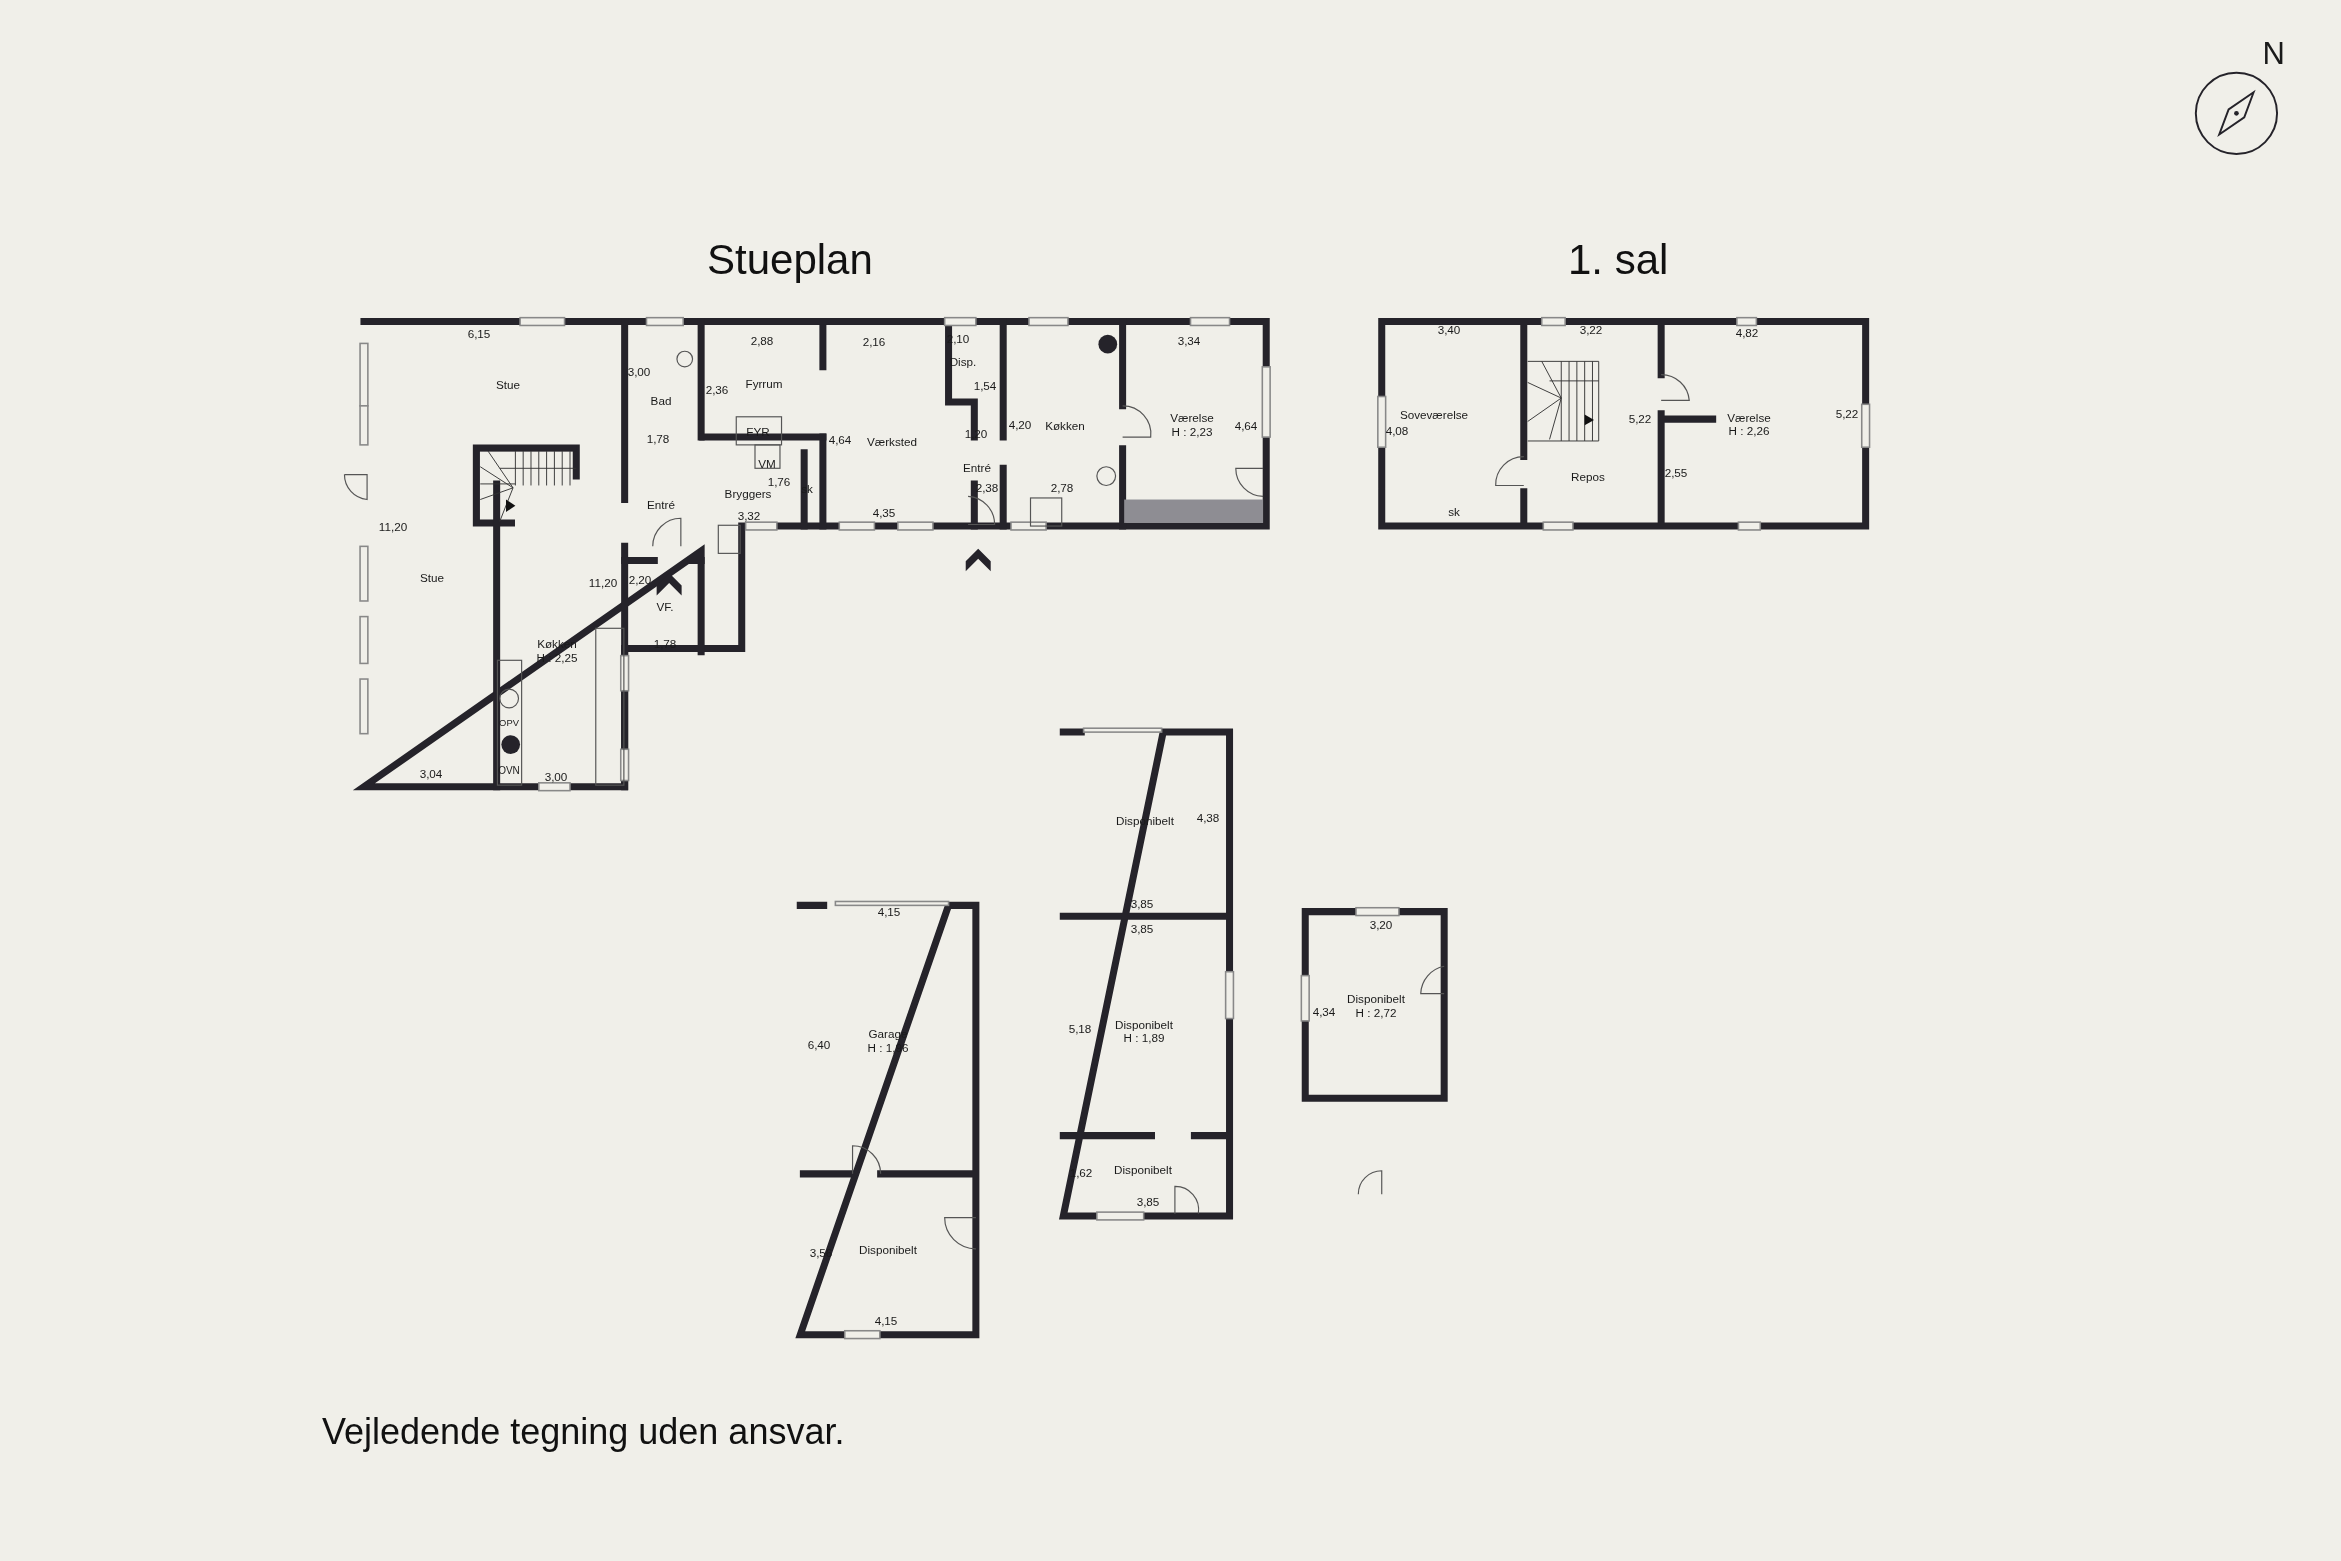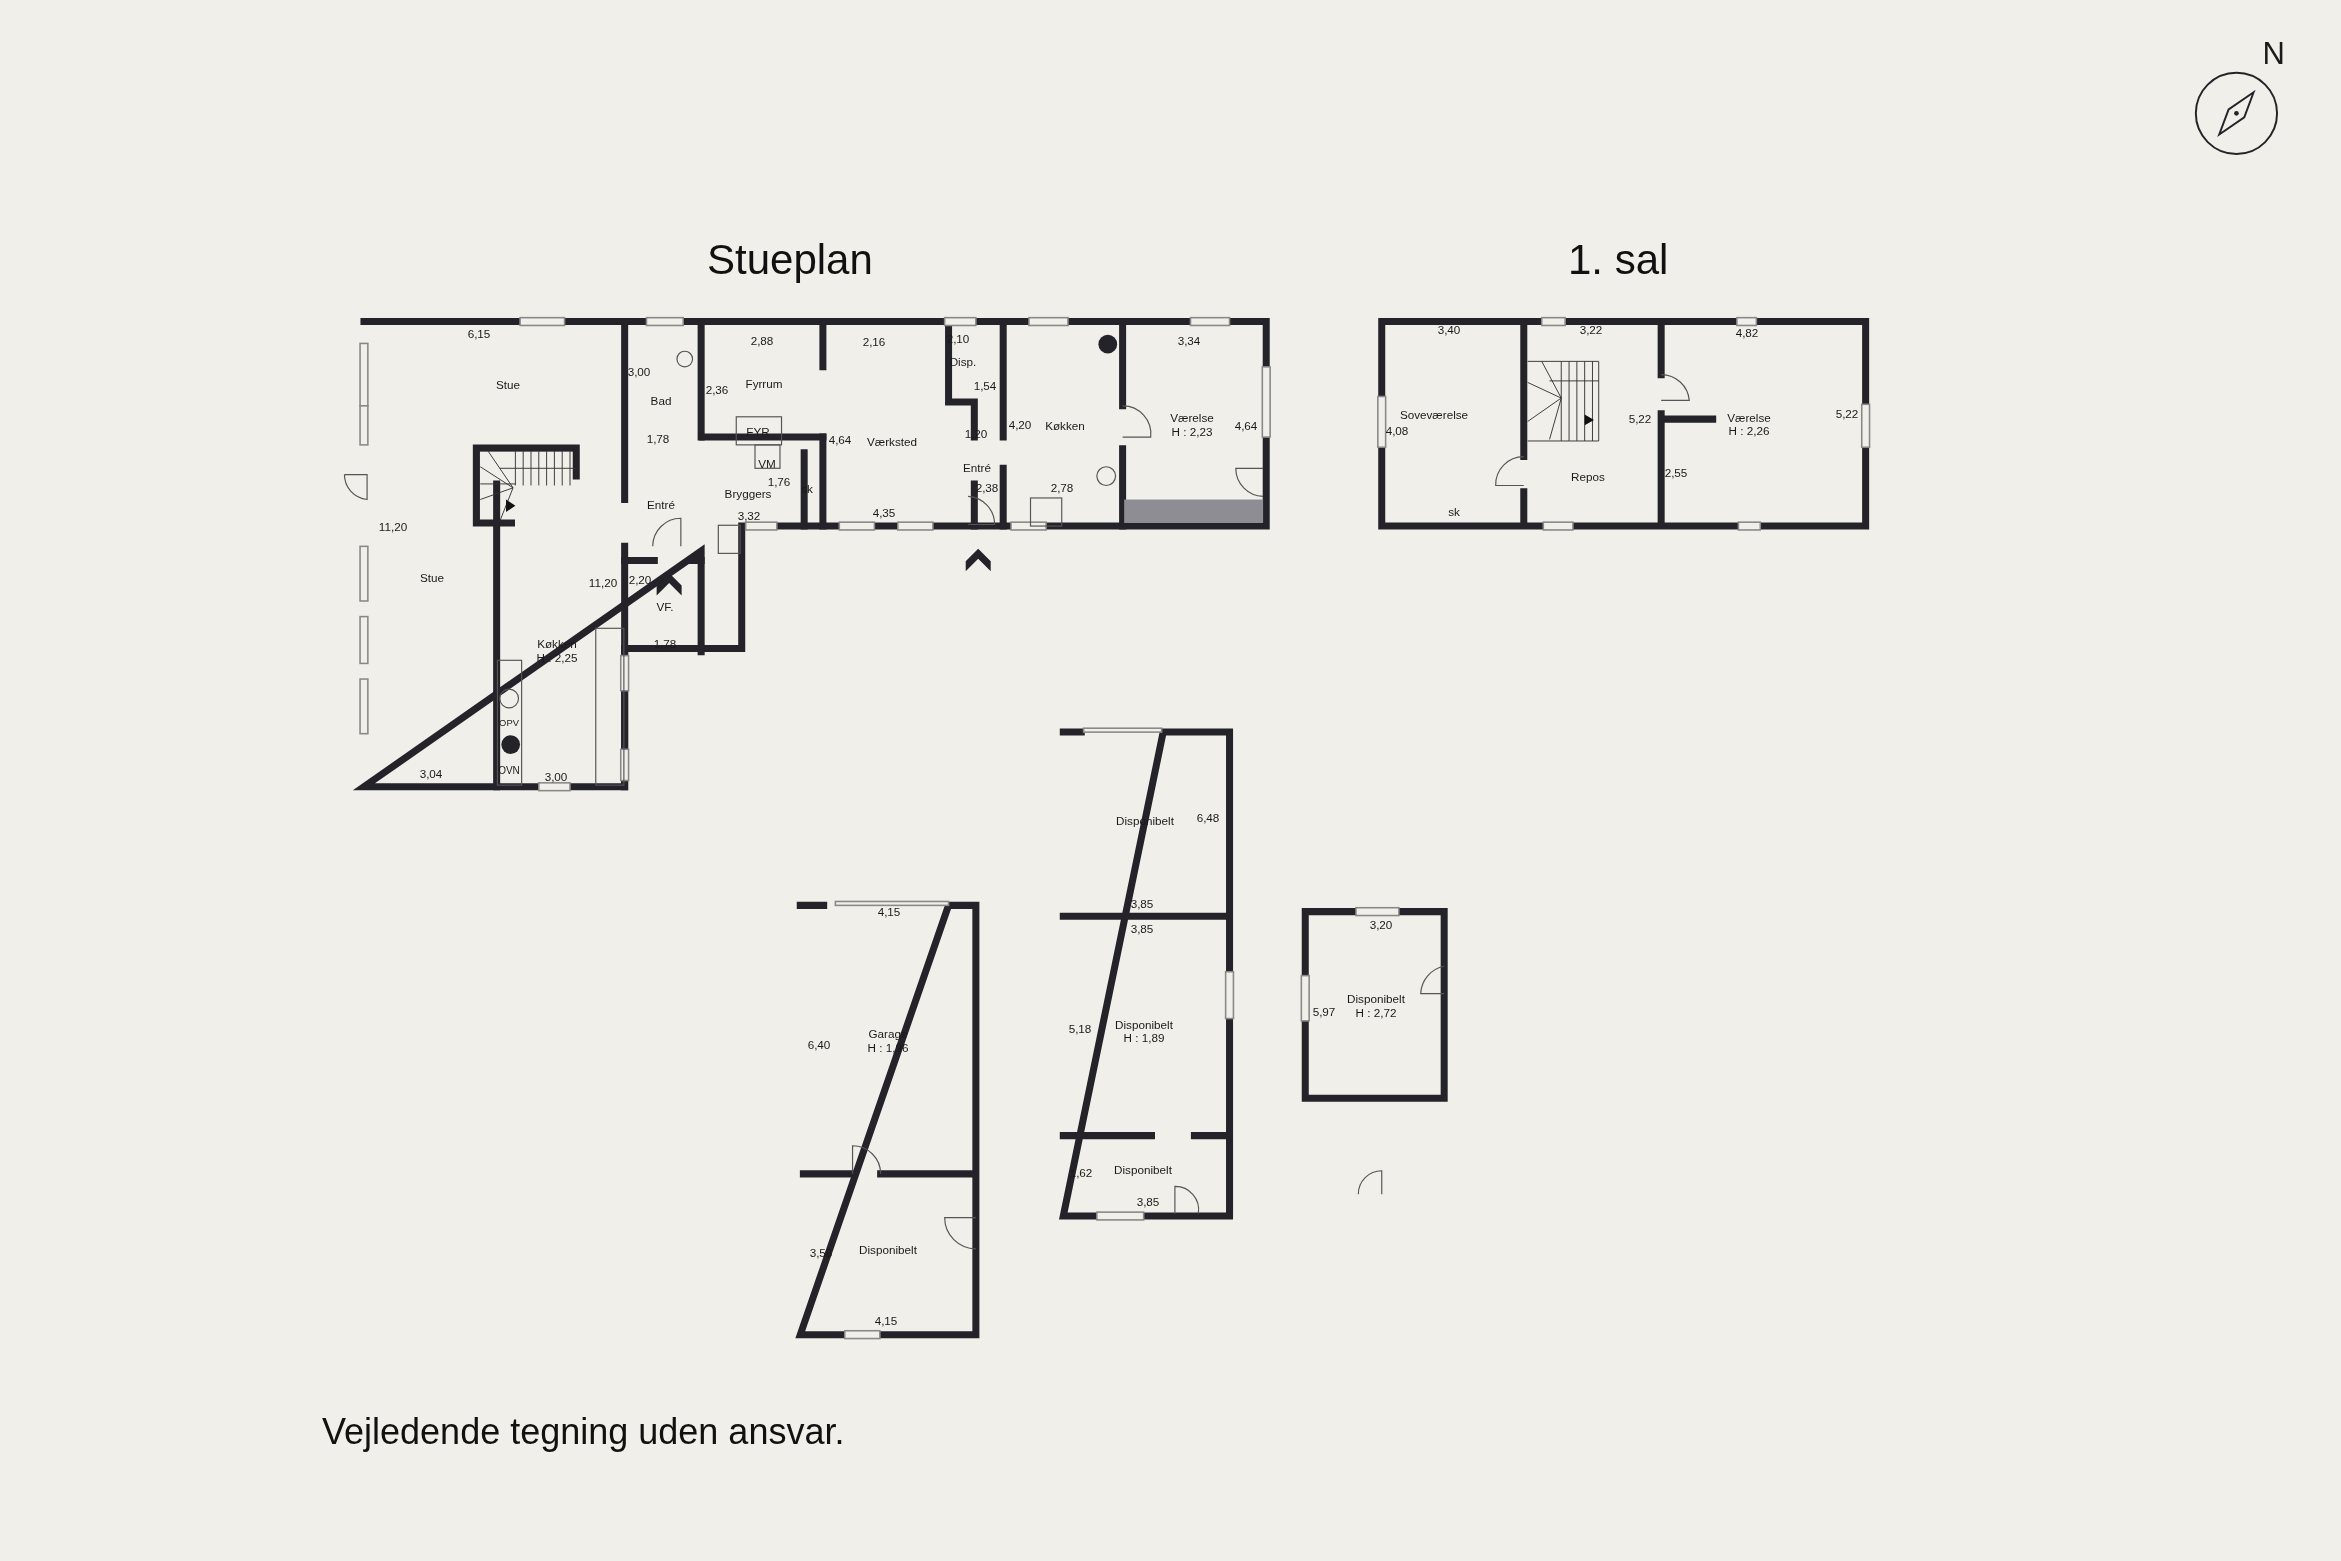--- a/index.html
+++ b/index.html
@@ -186,27 +186,27 @@
 
 <div class="lbl" style="left:889px;top:912px">4,15</div>
 <div class="lbl" style="left:888px;top:1034px">Garage</div>
 <div class="lbl" style="left:888px;top:1048px">H : 1,96</div>
 <div class="lbl" style="left:819px;top:1045px">6,40</div>
 <div class="lbl" style="left:888px;top:1250px">Disponibelt</div>
 <div class="lbl" style="left:821px;top:1253px">3,56</div>
 <div class="lbl" style="left:886px;top:1321px">4,15</div>
 
 <div class="lbl" style="left:1145px;top:821px">Disponibelt</div>
-<div class="lbl" style="left:1208px;top:818px">6,48</div>
+<div class="lbl" style="left:1208px;top:818px">4,38</div>
 <div class="lbl" style="left:1142px;top:904px">3,85</div>
 <div class="lbl" style="left:1142px;top:929px">3,85</div>
 <div class="lbl" style="left:1144px;top:1025px">Disponibelt</div>
 <div class="lbl" style="left:1144px;top:1038px">H : 1,89</div>
 <div class="lbl" style="left:1080px;top:1029px">5,18</div>
 <div class="lbl" style="left:1143px;top:1170px">Disponibelt</div>
 <div class="lbl" style="left:1081px;top:1173px">1,62</div>
 <div class="lbl" style="left:1148px;top:1202px">3,85</div>
 
 <div class="lbl" style="left:1381px;top:925px">3,20</div>
 <div class="lbl" style="left:1376px;top:999px">Disponibelt</div>
 <div class="lbl" style="left:1376px;top:1013px">H : 2,72</div>
-<div class="lbl" style="left:1324px;top:1012px">5,97</div>
+<div class="lbl" style="left:1324px;top:1012px">4,34</div>
 
 
 </body></html>

